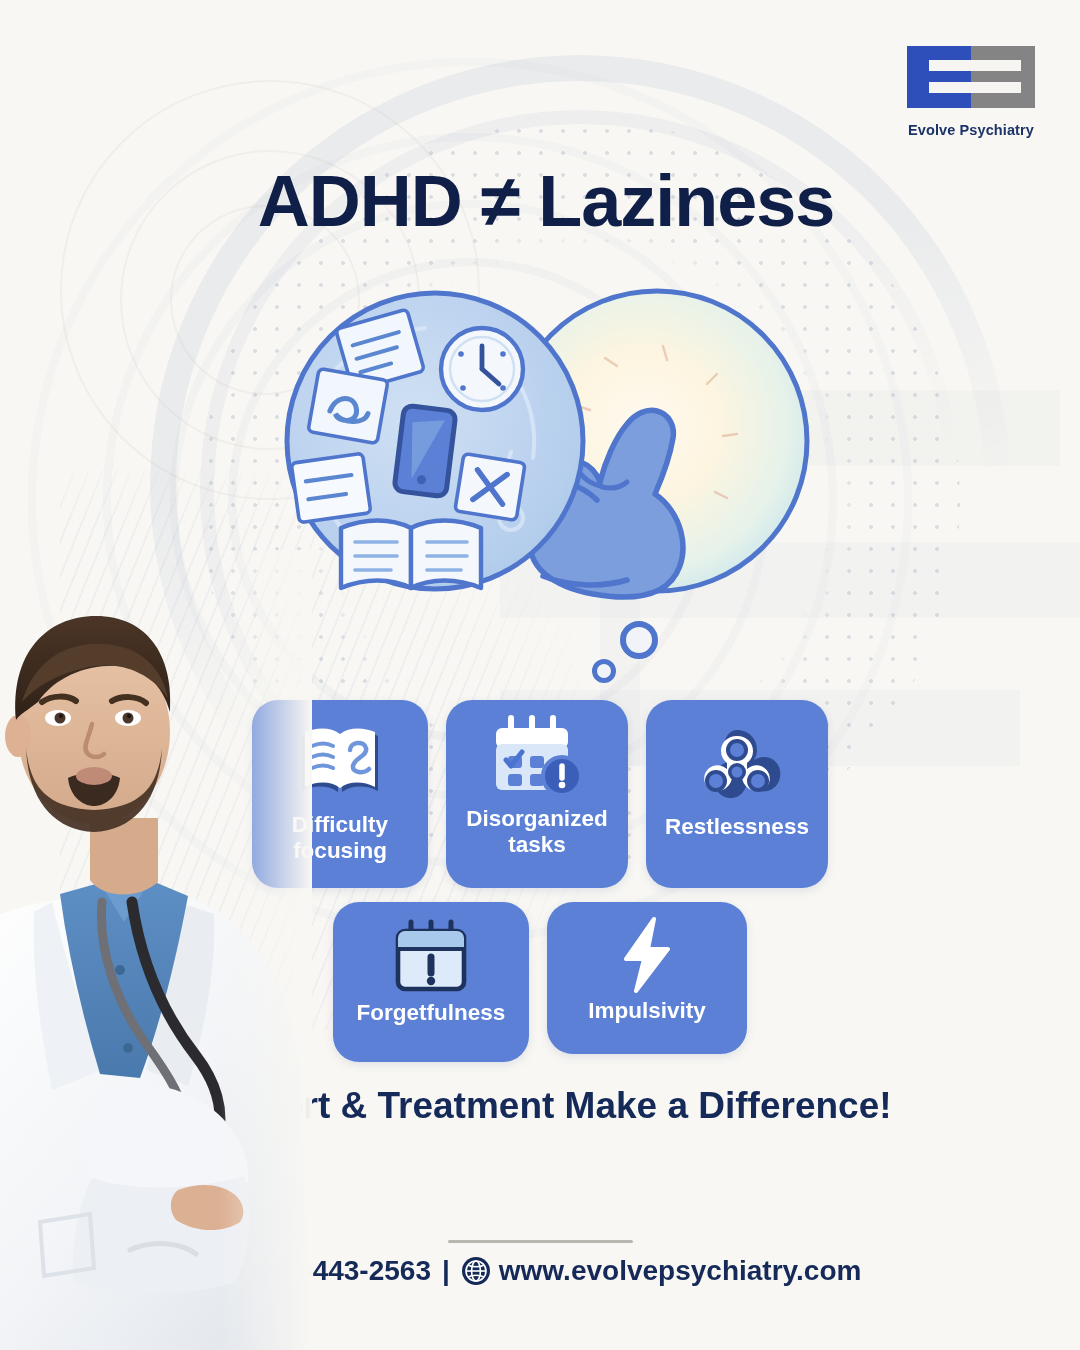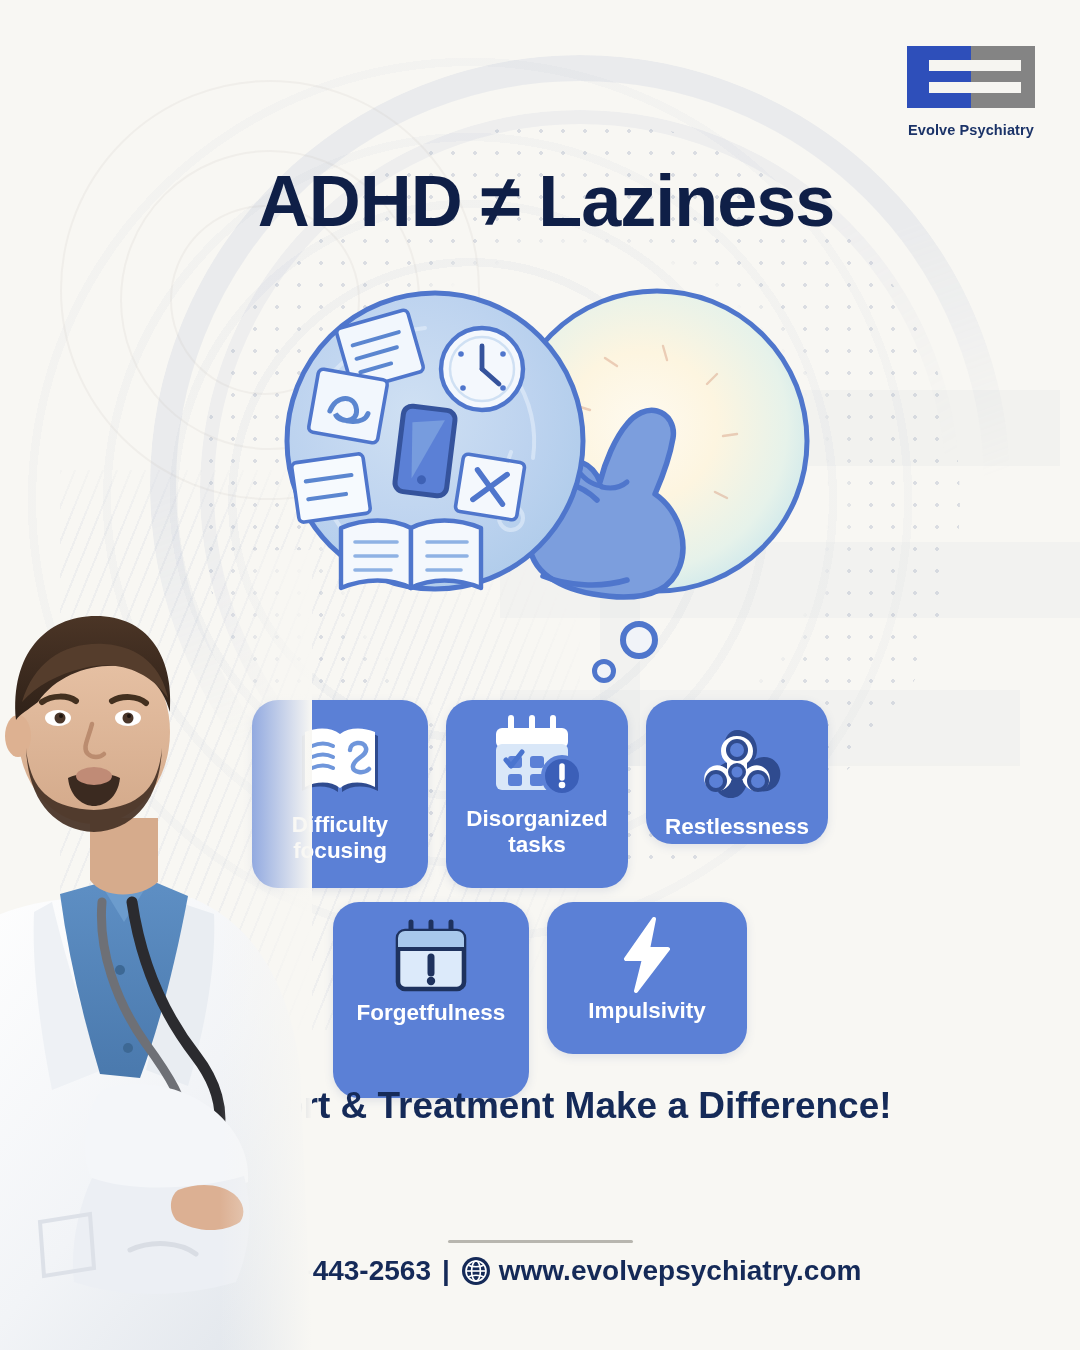--- a/index.html
+++ b/index.html
@@ -84,22 +84,22 @@
   .card-row { display:flex; justify-content:center; gap:18px; }
   .card-row.row2 { margin-top:14px; }
   .card {
     background:#5b80d6; border-radius:26px;
     display:flex; flex-direction:column; align-items:center; justify-content:flex-start;
     color:#ffffff; text-align:center;
     box-shadow:0 3px 10px rgba(60,85,150,.13);
   }
   .card.c1 { width:176px; height:188px; padding:24px 8px 0; }
   .card.c2 { width:182px; height:188px; padding:18px 8px 0;text-align:center; }
-  .card.c3 { width:182px; height:144px; padding:26px 8px 0; }
-  .card.c4 { width:196px; height:196px; padding:20px 8px 12px; }
+  .card.c3 { width:182px; height:188px; padding:26px 8px 0; }
+  .card.c4 { width:196px; height:160px; padding:20px 8px 12px; }
   .card.c5 { width:200px; height:152px; padding:18px 8px 0; }
   .card-icon { height:78px; display:flex; align-items:center; justify-content:center; }
   .card.c4 .card-icon, .card.c5 .card-icon { height:70px; }
   .card-label { font-size:22.5px; font-weight:600; line-height:1.16; margin-top:10px; }
   .card.c4 .card-label, .card.c5 .card-label { margin-top:8px; }
 
   
   .tagline {
     position:absolute; left:0; right:0; top:1082px; text-align:center;
     color:#152a58; font-weight:bold;

